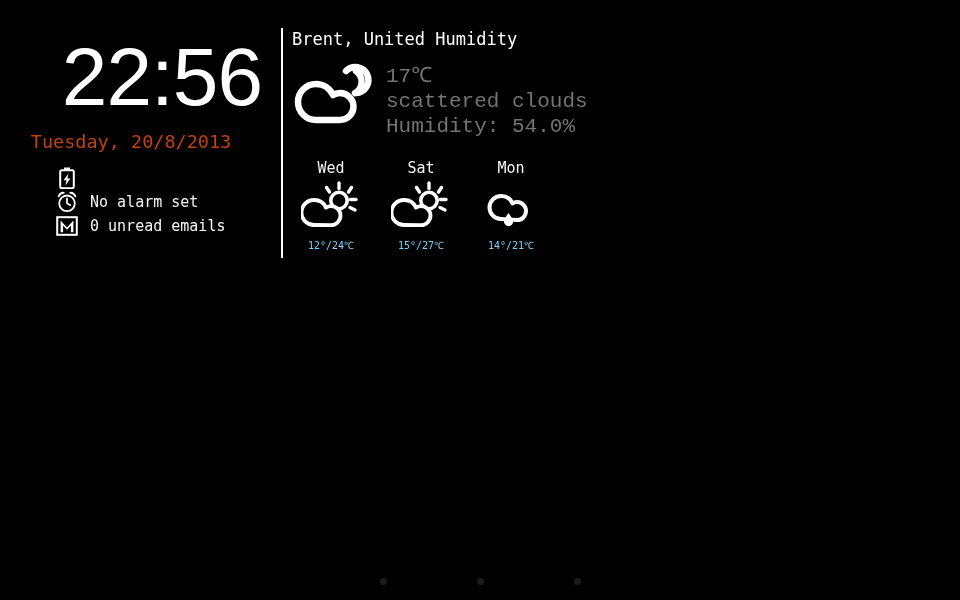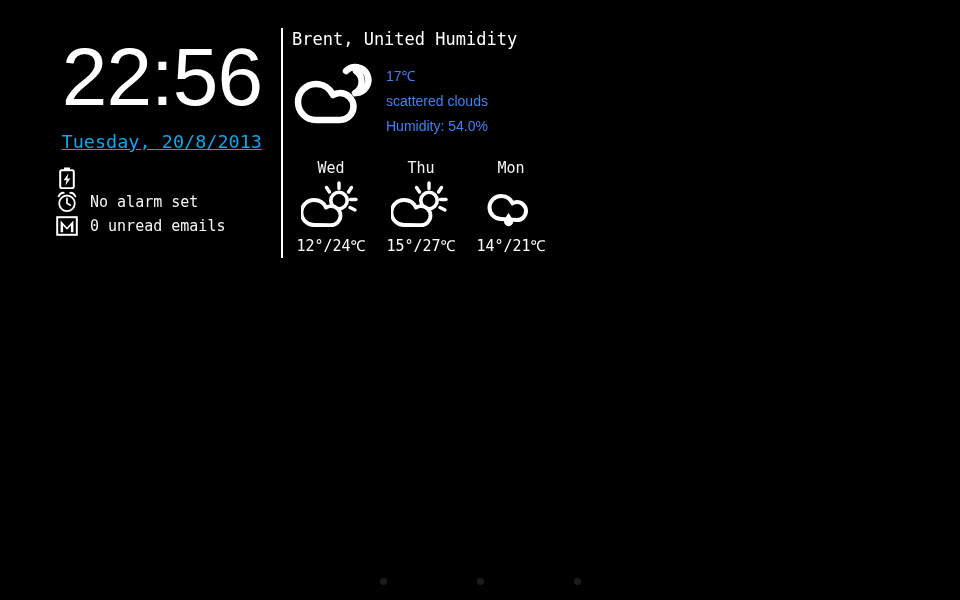--- a/index.html
+++ b/index.html
@@ -36,26 +36,25 @@
     font-weight: 300;
     letter-spacing: -1px;
     line-height: 82px;
     color: #ffffff;
   }
   #clock-date {
     position: absolute;
     left: 0px;
     top: 130px;
     width: 262px;
-    text-align: right;
+    text-align: center;
     font-family: "DejaVu Sans Mono", monospace;
     font-size: 18.5px;
     line-height: 24px;
-    color: #0ea5e9;
-    text-decoration: underline;
+    color: #c2410c;
   }
 
   #status-list {
     position: absolute;
     left: 56px;
     top: 166px;
   }
   .status-row {
     display: flex;
     align-items: center;
@@ -115,24 +114,24 @@
     flex: 0 0 88px;
     display: flex;
     align-items: center;
     justify-content: center;
   }
   #current-readings {
     margin-left: 6px;
     padding-top: 6px;
   }
   .reading {
-    font-family: Liberation Sans, sans-serif;
-    font-size: 14px;
+    font-family: Liberation Mono, monospace;
+    font-size: 21px;
     line-height: 25px;
-    color: #3b82f6;
+    color: #737373;
     white-space: pre;
   }
 
   
   #forecast {
     position: absolute;
     left: 286px;
     top: 158px;
     display: flex;
   }
@@ -154,23 +153,23 @@
     height: 52px;
     margin-top: 2px;
     display: flex;
     align-items: center;
     justify-content: center;
   }
   .forecast-icon svg { display: block; }
   .forecast-temps {
     margin-top: 4px;
     font-family: "DejaVu Sans Mono", monospace;
-    font-size: 15px;
+    font-size: 10px;
     line-height: 20px;
-    color: #ffffff;
+    color: #7dd3fc;
     white-space: pre;
   }
 
   
   #page-dots {
     position: absolute;
     left: 0px;
     top: 578px;
     width: 960px;
     display: flex;
@@ -265,21 +264,21 @@
         </g>
         <circle cx="38" cy="19.5" r="8.2" fill="none" stroke="#ffffff" stroke-width="3.6"></circle>
         <path d="M13 44 a12.5 12.5 0 0 1 0 -25 a13 13 0 0 1 12 7.6 a9 9 0 0 1 5 -1.5 a9.5 9.5 0 0 1 0 19 Z" fill="#000000" stroke="#ffffff" stroke-width="3.8" stroke-linejoin="round"></path>
       </svg>
     </div>
     <div class="forecast-temps">12°/24℃</div>
   </div>
 
 
   <div class="forecast-day">
-    <div class="forecast-label">Thu</div>
+    <div class="forecast-label">Sat</div>
     <div class="forecast-icon">
       <svg width="60" height="50" viewBox="0 0 60 50">
         <g stroke="#ffffff" stroke-width="3.4" stroke-linecap="round">
           <line x1="38" y1="2" x2="38" y2="7.5"></line>
           <line x1="25.5" y1="6.5" x2="28.5" y2="11"></line>
           <line x1="50.5" y1="6.5" x2="47.5" y2="11"></line>
           <line x1="55" y1="18.5" x2="49.5" y2="18.5"></line>
           <line x1="54" y1="29" x2="49" y2="26.5"></line>
         </g>
         <circle cx="38" cy="19.5" r="8.2" fill="none" stroke="#ffffff" stroke-width="3.6"></circle>

